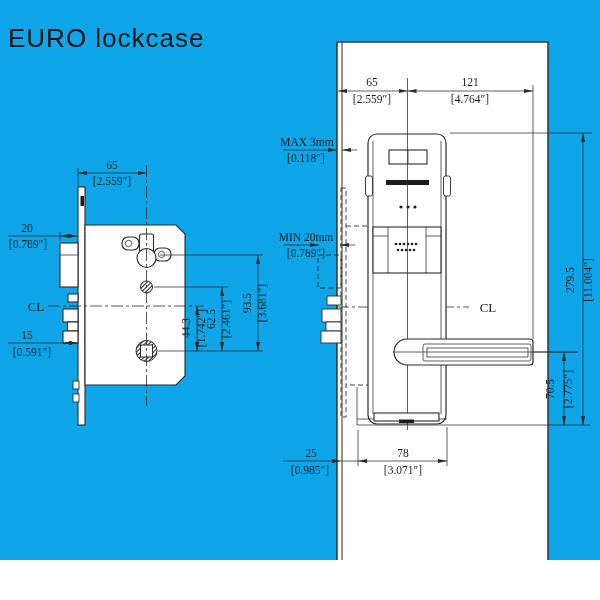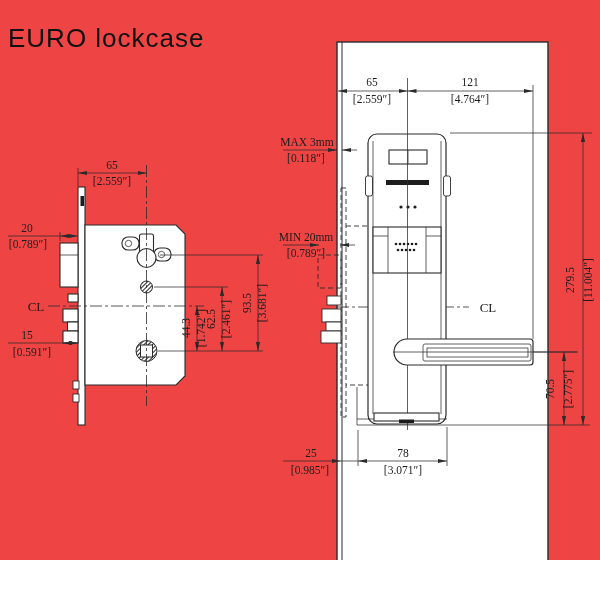--- a/index.html
+++ b/index.html
@@ -1,16 +1,16 @@
 <!DOCTYPE html>
 <html><head>
 <meta charset="utf-8">
 <style>
   html,body{margin:0;padding:0;background:#ffffff;}
-  #canvas{position:relative;width:600px;height:560px;background:#ef4444;overflow:hidden;
+  #canvas{position:relative;width:600px;height:560px;background:#0ea5e9;overflow:hidden;
           font-family:"Liberation Serif",serif;}
   svg{position:absolute;left:0;top:0;}
   svg text{fill:#1c1c1c;}
   .dimtxt{font-family:"Liberation Serif",serif;font-size:11.5px;}
   .cltxt{font-family:"Liberation Serif",serif;font-size:13px;}
   .titletxt{font-family:"Liberation Sans",sans-serif;font-size:26px;letter-spacing:1px;fill:#111;}
   .outline{fill:#fff;stroke:#2b2b2b;stroke-width:1.1;}
   .thin{fill:none;stroke:#2b2b2b;stroke-width:0.75;}
   .dim{fill:none;stroke:#2b2b2b;stroke-width:0.75;}
   .hidden{fill:none;stroke:#2b2b2b;stroke-width:0.9;stroke-dasharray:5 3;}

